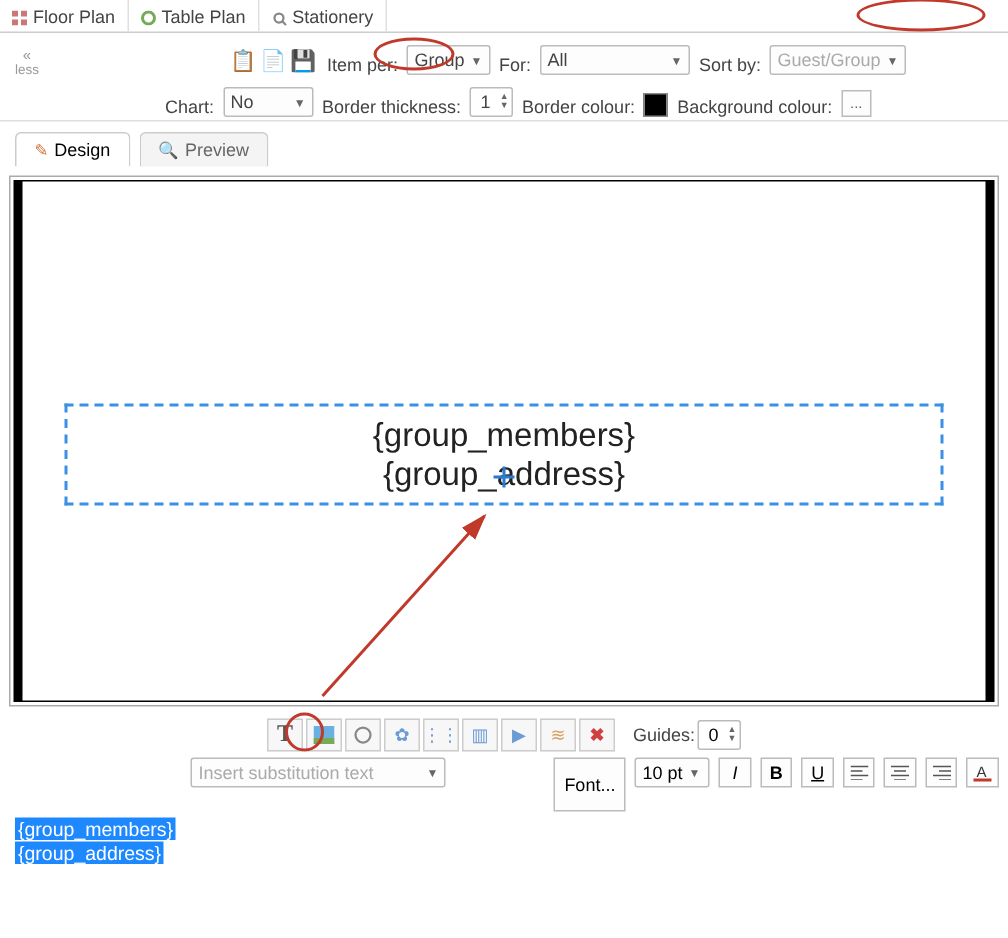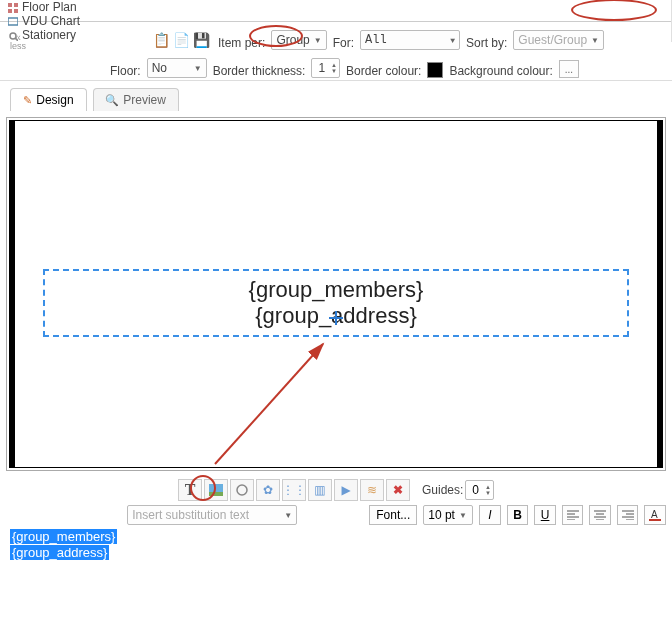--- a/index.html
+++ b/index.html
@@ -13,21 +13,21 @@
   
   
   .toolbar-row { display: flex; align-items: flex-end; height: 28px; padding: 0 6px; gap: 6px; color: #444; }
   .less-btn { font-size: 9px; color: #999; padding: 0 4px; display:flex; flex-direction:column; align-items:center; line-height:8px; margin-top:6px;}
   .less-btn::before { content:"«"; font-size:10px; }
   .spacer-130 { width: 110px; }
   .toolbar-icons { display: flex; gap: 0px; }
   .tb-icon { width: 20px; height: 20px; display: inline-flex; align-items: center; justify-content: center; font-size: 14px; }
   .label { color: #444; }
   .dropdown { display: inline-flex; align-items: center; border: 1px solid #bbb; background: #fdfdfd; height: 20px; padding: 0 4px; gap: 4px; border-radius: 2px; }
-  .dropdown.wide { min-width: 100px; font-family: Liberation Mono, monospace; }
+  .dropdown.wide { min-width: 100px; }
   .dropdown.med { min-width: 60px; }
   .dd-arrow { font-size: 8px; color: #666; }
   .spinner { display: inline-flex; align-items: center; border: 1px solid #bbb; height: 20px; padding: 0 2px 0 6px; background: #fff; border-radius:2px;}
   .spinner .spin-arrows { display:flex; flex-direction:column; font-size:6px; line-height:6px; color:#666; margin-left:6px;}
   .colour-swatch { width: 16px; height: 16px; background: #000; border: 1px solid #888; }
   .bg-btn { width: 20px; height: 18px; border:1px solid #bbb; background:#fdfdfd; display:inline-flex; align-items:center; justify-content:center; font-size:10px; color:#666;}
   .greyed { color: #aaa; }
   
   hr.sep { border: none; border-top: 1px solid #ddd; margin: 2px 0; }
   
@@ -45,48 +45,48 @@
   .center-marker::before, .center-marker::after { content:""; position:absolute; background:#2b7ad1;}
   .center-marker::before { left:6px; top:0; width:2px; height:14px;}
   .center-marker::after { top:6px; left:0; height:2px; width:14px;}
   .annotation-arrow { position: absolute; pointer-events: none; }
   
   
   .tool-row { display: flex; align-items: center; gap: 2px; padding: 2px 4px; justify-content:center; position:relative;}
   .tool-btn { width: 24px; height: 22px; border: 1px solid #ccc; background: #f7f7f7; display: inline-flex; align-items: center; justify-content: center; font-size: 12px; color: #555; }
   .tool-row2 { display:flex; align-items:flex-start; gap:6px; padding:2px 6px;}
   .subst-dd { flex: 0 0 170px; }
-  .font-btn { border:1px solid #bbb; background:#fdfdfd; padding:1px 6px; height:20px; display:inline-flex; align-items:center;}
+  .font-btn { border:1px solid #bbb; background:#fdfdfd; padding:1px 6px; height:36px; display:inline-flex; align-items:center;}
   .format-btn { width:22px; height:20px; border:1px solid #bbb; background:#fdfdfd; display:inline-flex; align-items:center; justify-content:center; font-size:12px;}
   
   
   .selected-lines { padding: 2px 10px 6px 10px; }
   .sel-line { display: inline-block; background: #1e88ff; color: #fff; padding: 0 2px; margin-bottom: 1px; font-size: 13px; }
   
   
   .circle { position: absolute; border: 2px solid #c0392b; border-radius: 50%; pointer-events: none; }
 </style>
 </head>
 <body>
 
-<div class="tab-strip" style="position:relative;flex-direction:column;">
+<div class="tab-strip" style="position:relative;">
   <div class="main-tab">
     <span class="main-tab-icon"><svg width="10" height="10">
           <rect x="0" y="0" width="4" height="4" fill="#c77"></rect>
           <rect x="6" y="0" width="4" height="4" fill="#c77"></rect>
           <rect x="0" y="6" width="4" height="4" fill="#c77"></rect>
           <rect x="6" y="6" width="4" height="4" fill="#c77"></rect>
         </svg></span>
     <span>Floor Plan</span>
   </div>
   <div class="main-tab">
     <span class="main-tab-icon"><svg width="10" height="10">
-          <rect x="0" y="1" width="10" height="7" fill="none" stroke="#58a" stroke-width="1.5"></rect>
+          <circle cx="5" cy="5" r="4" fill="none" stroke="#7a5" stroke-width="2"></circle>
         </svg></span>
-    <span>VDU Chart</span>
+    <span>Table Plan</span>
   </div>
   <div class="main-tab">
     <span class="main-tab-icon"><svg width="10" height="10">
           <circle cx="5" cy="5" r="3" fill="none" stroke="#888" stroke-width="1.5"></circle>
           <line x1="7" y1="7" x2="10" y2="10" stroke="#888" stroke-width="1.5"></line>
         </svg></span>
     <span>Stationery</span>
   </div>
   <div class="circle" style="left:571px; top:-1px; width:86px; height:22px;"></div>
 </div>
@@ -113,21 +113,21 @@
   </div>
   <span class="label">Sort by:</span>
   <div class="dropdown">
     <span class="greyed">Guest/Group</span>
     <span class="dd-arrow">▼</span>
   </div>
   <div class="circle" style="left:249px; top:3px; width:54px; height:22px;"></div>
 </div>
 
 <div class="toolbar-row" style="padding-left:110px;">
-  <span class="label">Floor:</span>
+  <span class="label">Chart:</span>
   <div class="dropdown med">
     <span style="flex:1">No</span>
     <span class="dd-arrow">▼</span>
   </div>
   <span class="label">Border thickness:</span>
   <div class="spinner">
     <span>1</span>
     <span class="spin-arrows">
         <span>▲</span>
         <span>▼</span>

